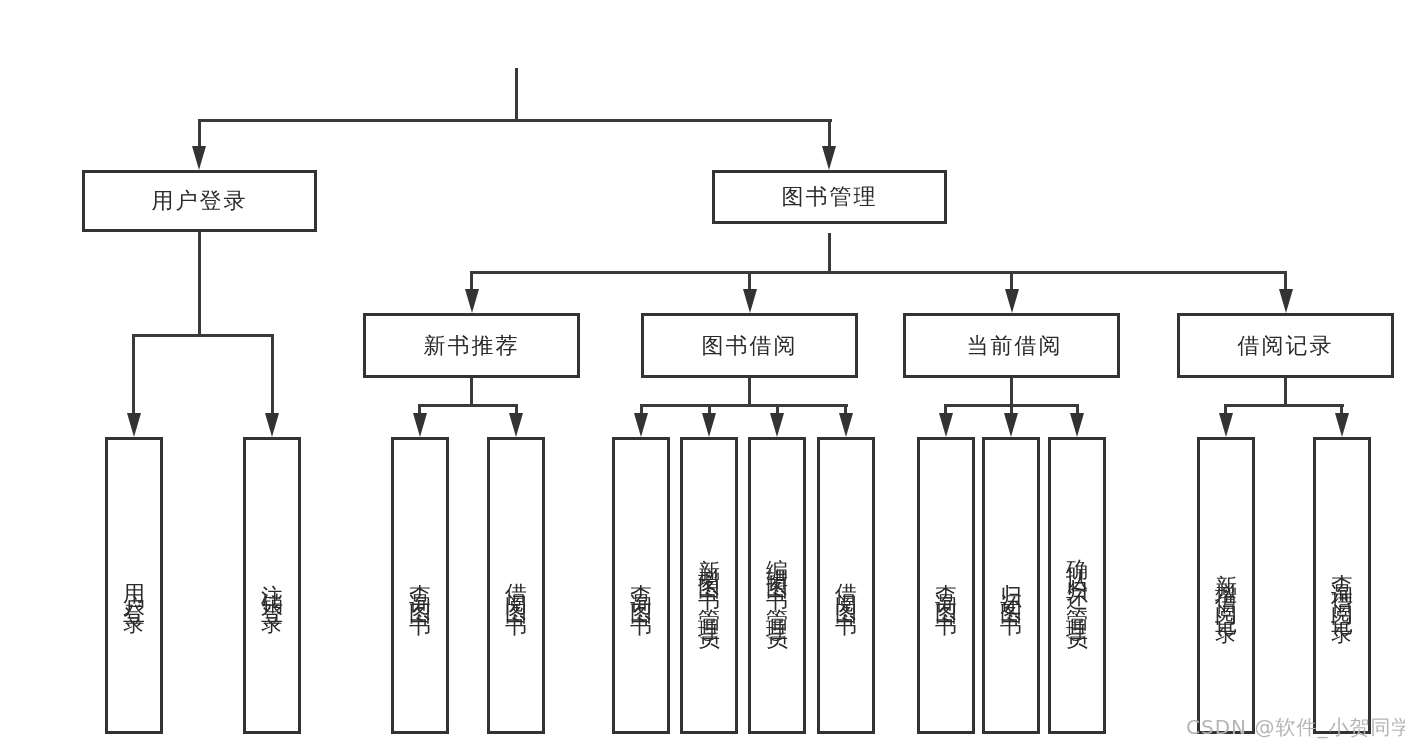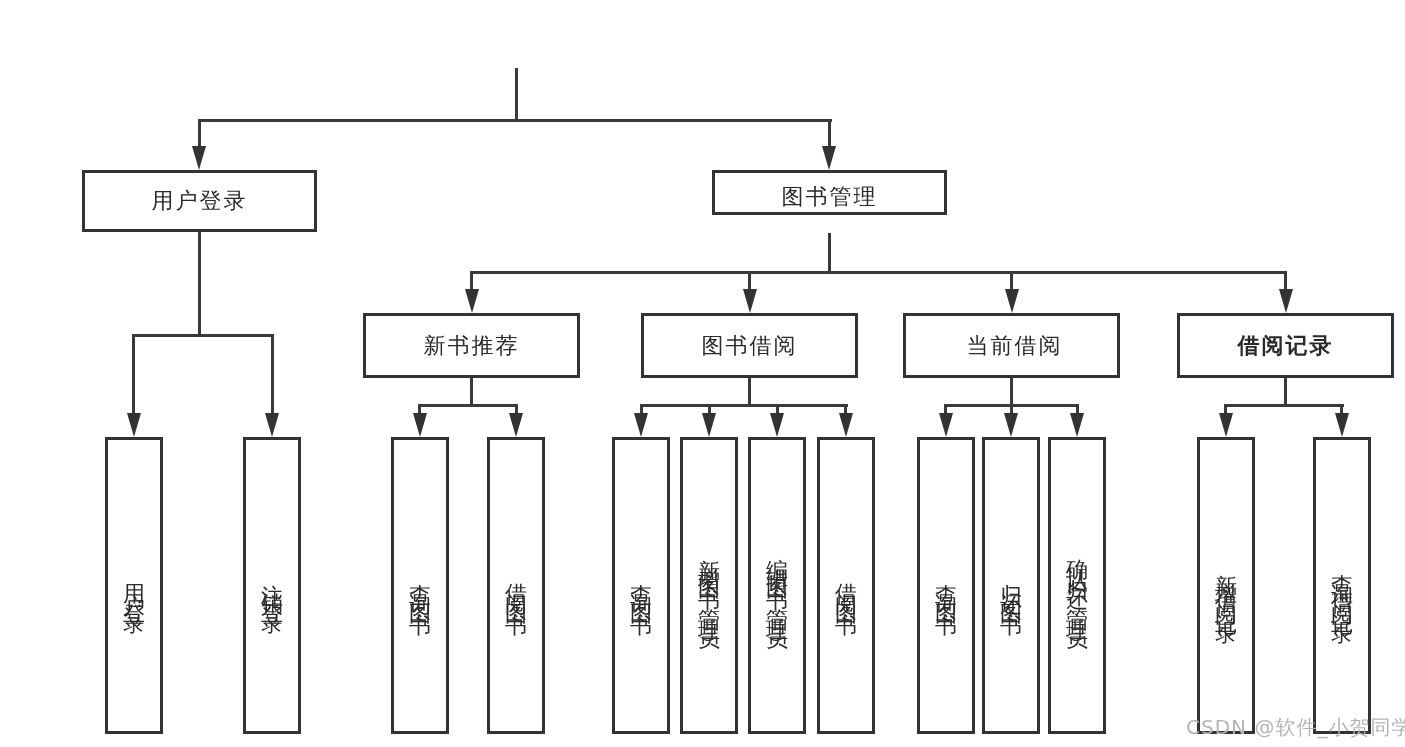--- a/index.html
+++ b/index.html
@@ -102,34 +102,34 @@
   <div class="hl" style="left:1224px;top:404px;width:120px;"></div>
   <div class="vl" style="left:1224px;top:404px;height:14px;"></div>
   <div class="ah" style="left:1219px;top:413px;"></div>
   <div class="vl" style="left:1340px;top:404px;height:14px;"></div>
   <div class="ah" style="left:1335px;top:413px;"></div>
 
 
   <div class="box" style="left:82px;top:170px;width:235px;height:62px;">
     <span>用户登录</span>
   </div>
-  <div class="box" style="left:712px;top:170px;width:235px;height:45px;align-items:flex-end;">
+  <div class="box" style="left:712px;top:170px;width:235px;height:54px;">
     <span>图书管理</span>
   </div>
 
   <div class="box" style="left:363px;top:313px;width:217px;height:65px;">
     <span>新书推荐</span>
   </div>
   <div class="box" style="left:641px;top:313px;width:217px;height:65px;font-family:Liberation Serif, serif;">
     <span>图书借阅</span>
   </div>
   <div class="box" style="left:903px;top:313px;width:217px;height:65px;padding-left:6px;">
     <span>当前借阅</span>
   </div>
-  <div class="box" style="left:1177px;top:313px;width:217px;height:65px;font-weight:bold;">
+  <div class="box" style="left:1177px;top:313px;width:217px;height:65px;">
     <span>借阅记录</span>
   </div>
 
   <div class="vbox" style="left:105px;top:437px;width:58px;height:297px;">
     <span>用户登录</span>
   </div>
   <div class="vbox" style="left:243px;top:437px;width:58px;height:297px;">
     <span>注销登录</span>
   </div>
 

